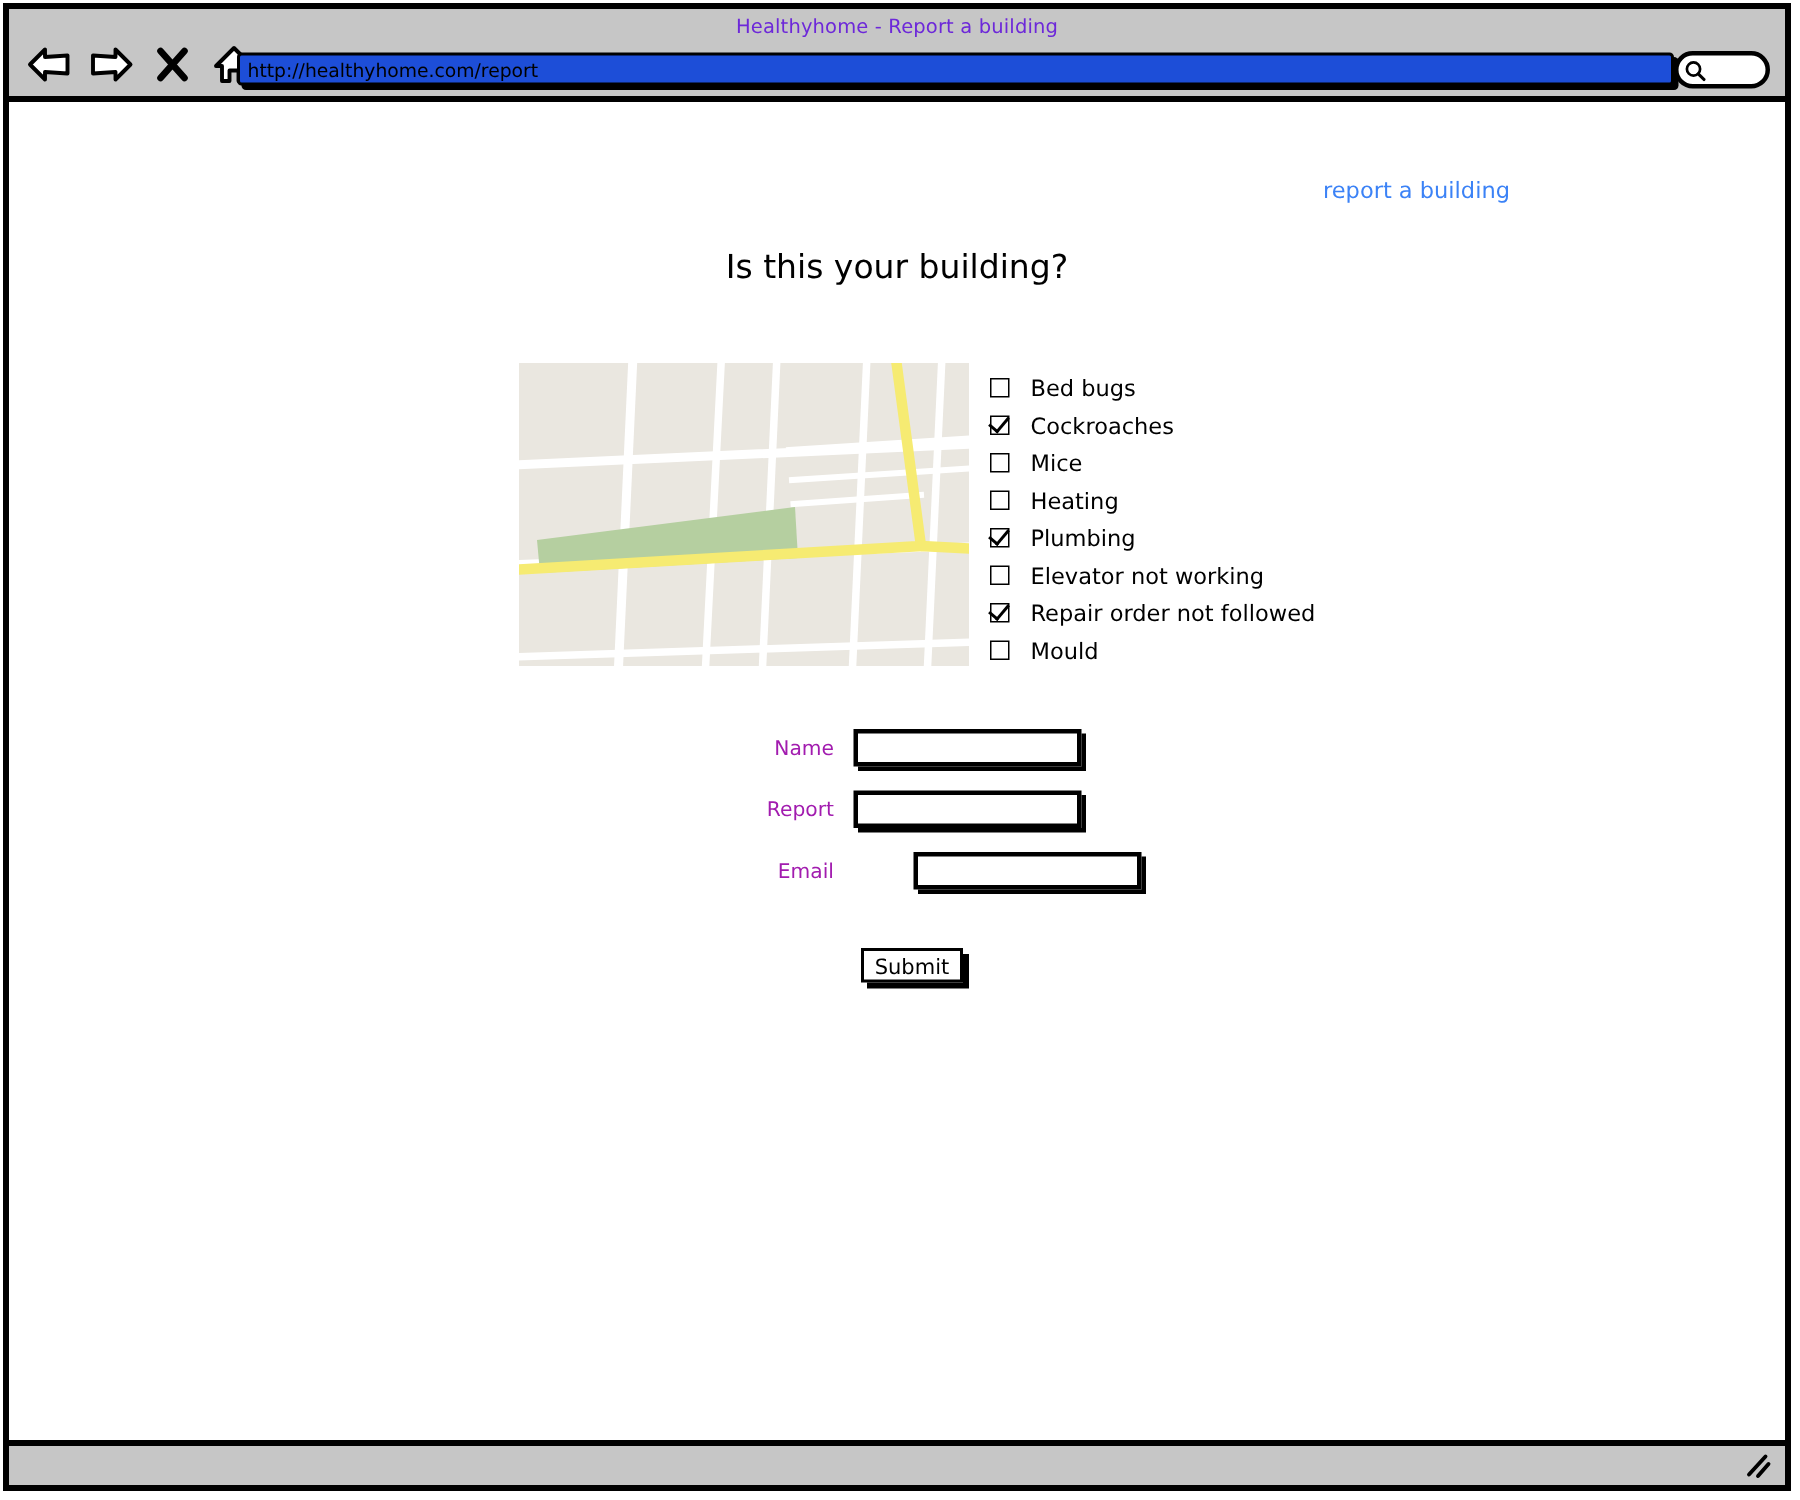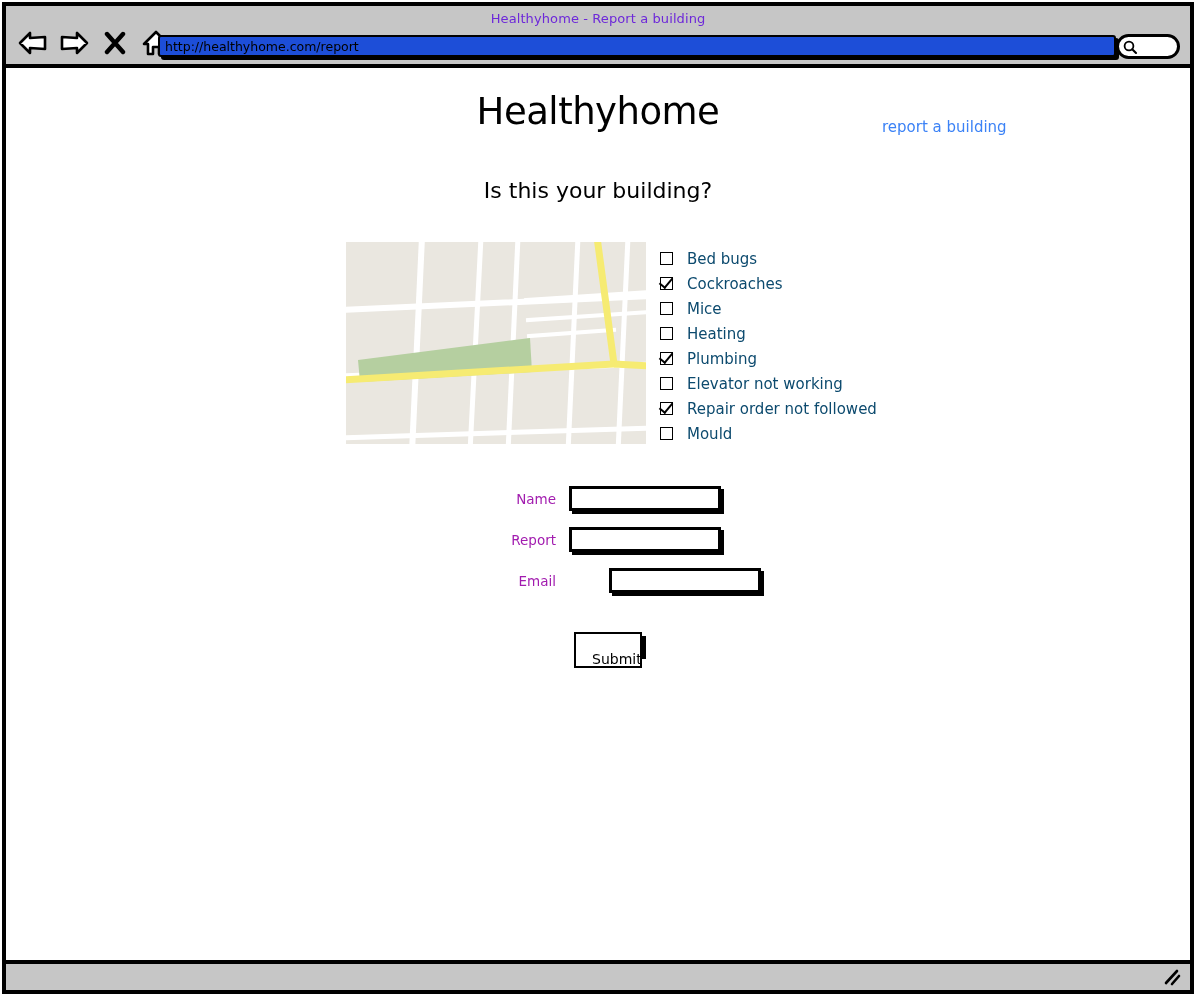--- a/index.html
+++ b/index.html
@@ -144,21 +144,21 @@
     left: 876px;
     top: 50px;
     font-size: 15px;
     color: #3b82f6;
     cursor: pointer;
   }
 
   .question {
     position: absolute;
     left: 0;
-    top: 110px;
+    top: 98px;
     width: 1184px;
     text-align: center;
     font-size: 22px;
     color: #000000;
   }
 
   
   .map {
     position: absolute;
     left: 340px;
@@ -198,21 +198,21 @@
     left: 1px;
     top: -3px;
     width: 6px;
     height: 11px;
     border-right: 2px solid #000000;
     border-bottom: 2px solid #000000;
     transform: rotate(40deg);
   }
   .check-label {
     font-size: 15px;
-    color: #0c4a6e;
+    color: #000000;
     white-space: nowrap;
   }
 
   
   .form-area {
     position: absolute;
     left: 0;
     top: 0;
     width: 100%;
     height: 100%;
@@ -278,21 +278,21 @@
     top: 0;
     width: 100%;
     height: 100%;
     border: 2px solid #000000;
     background: #ffffff;
     box-sizing: border-box;
     font-family: "DejaVu Sans", sans-serif;
     font-size: 14px;
     color: #000000;
     cursor: pointer;
-    padding: 16px;
+    padding: 2px;
     line-height: 19px;
   }
 
   
   .status-bar {
     position: absolute;
     left: 0;
     bottom: 0;
     width: 100%;
     height: 30px;
@@ -349,21 +349,20 @@
       <div class="search-pill">
         <svg width="16" height="16" viewBox="0 0 16 16">
           <circle cx="7" cy="7" r="4.4" fill="none" stroke="#000000" stroke-width="1.8"></circle>
           <path d="M10.2 10.2 L14 14" stroke="#000000" stroke-width="2.1" stroke-linecap="round"></path>
         </svg>
       </div>
     </div>
 
     <div class="page">
 
-      <div class="site-title">Healthyhome</div>
 
       <a class="nav-link">report a building</a>
 
       <div class="question">Is this your building?</div>
 
       <div class="map">
         <svg width="300" height="202" viewBox="0 0 300 202">
           <rect x="0" y="0" width="300" height="202" fill="#eae7e0"></rect>
           <g stroke="#ffffff" fill="none" stroke-linecap="square">
 

